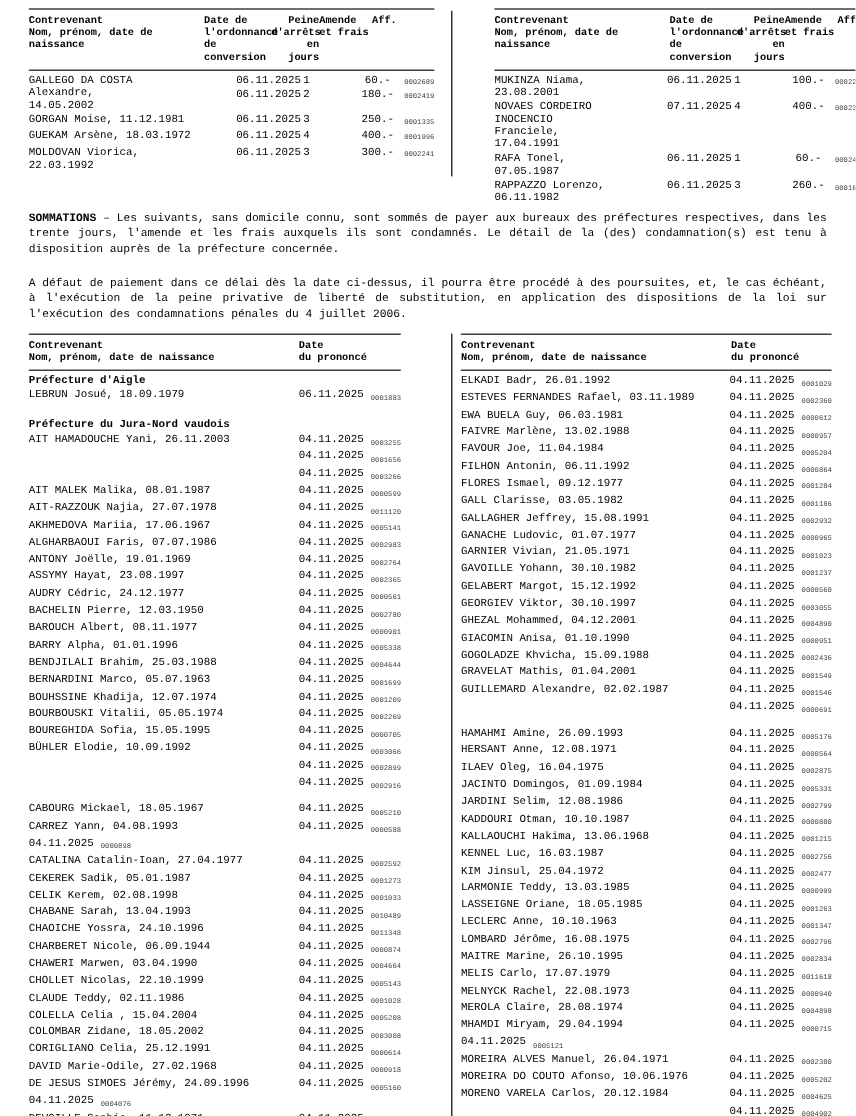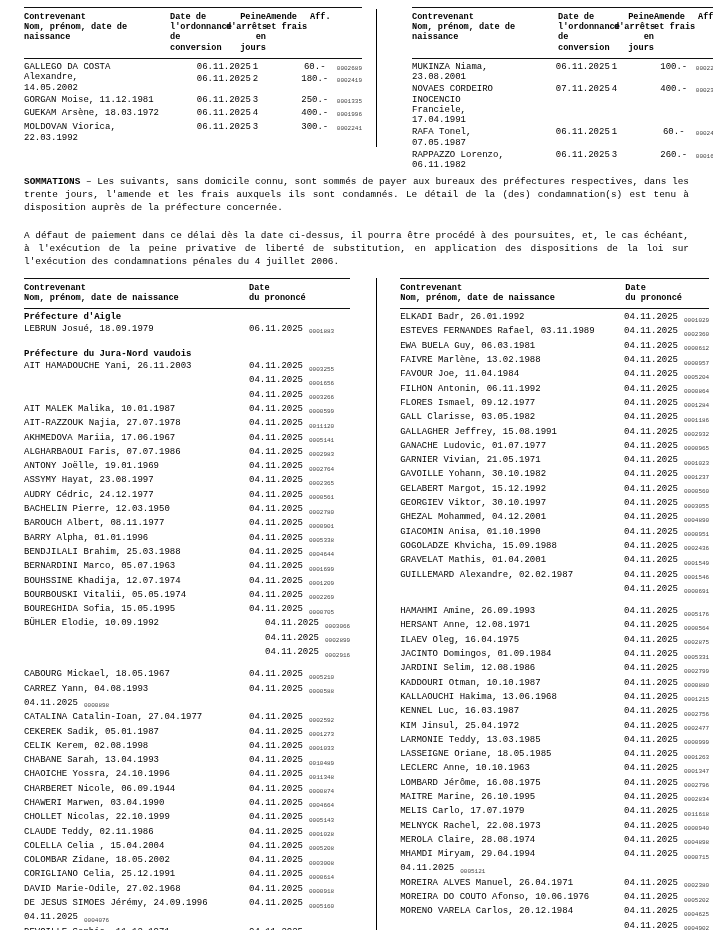--- a/index.html
+++ b/index.html
@@ -35,21 +35,21 @@
 
   .bottom { position:relative; display:flex; margin-top:9px; }
   .lhead { display:flex; padding:4px 0 5px; font-weight:bold; font-size:8.6px; line-height:10.2px; }
   .lhead > div { white-space:pre-line; }
   .lh-name { width:225px; } .lh-date { flex:1; }
 
   .lbody { padding-top:3px; font-size:9px; line-height:11.8px; }
   .lblock + .lblock { margin-top:11px; }
   .lsec { font-weight:bold; }
   .lrow { display:flex; }
-  .lrow.gap { margin-bottom:8px;gap:16px; }
+  .lrow.gap { margin-bottom:8px; }
   .lname { width:225px; }
   .ldates { flex:1; }
   .ldline { display:flex; }
   .ldate { width:60px; }
   .lref { font-size:6px; color:#444; padding-top:2.5px; }
 </style>
 </head>
 <body>
 
 <div class="page">
@@ -233,21 +233,21 @@
                   <span class="ldate">04.11.2025</span>
                   <span class="lref">0001656</span>
                 </div>
                 <div class="ldline">
                   <span class="ldate">04.11.2025</span>
                   <span class="lref">0003266</span>
                 </div>
               </div>
             </div>
             <div class="lrow">
-              <div class="lname">AIT MALEK Malika, 10.01.1987</div>
+              <div class="lname">AIT MALEK Malika, 08.01.1987</div>
               <div class="ldates">
                 <div class="ldline">
                   <span class="ldate">04.11.2025</span>
                   <span class="lref">0000599</span>
                 </div>
               </div>
             </div>
             <div class="lrow">
               <div class="lname">AIT-RAZZOUK Najia, 27.07.1978</div>
               <div class="ldates">

